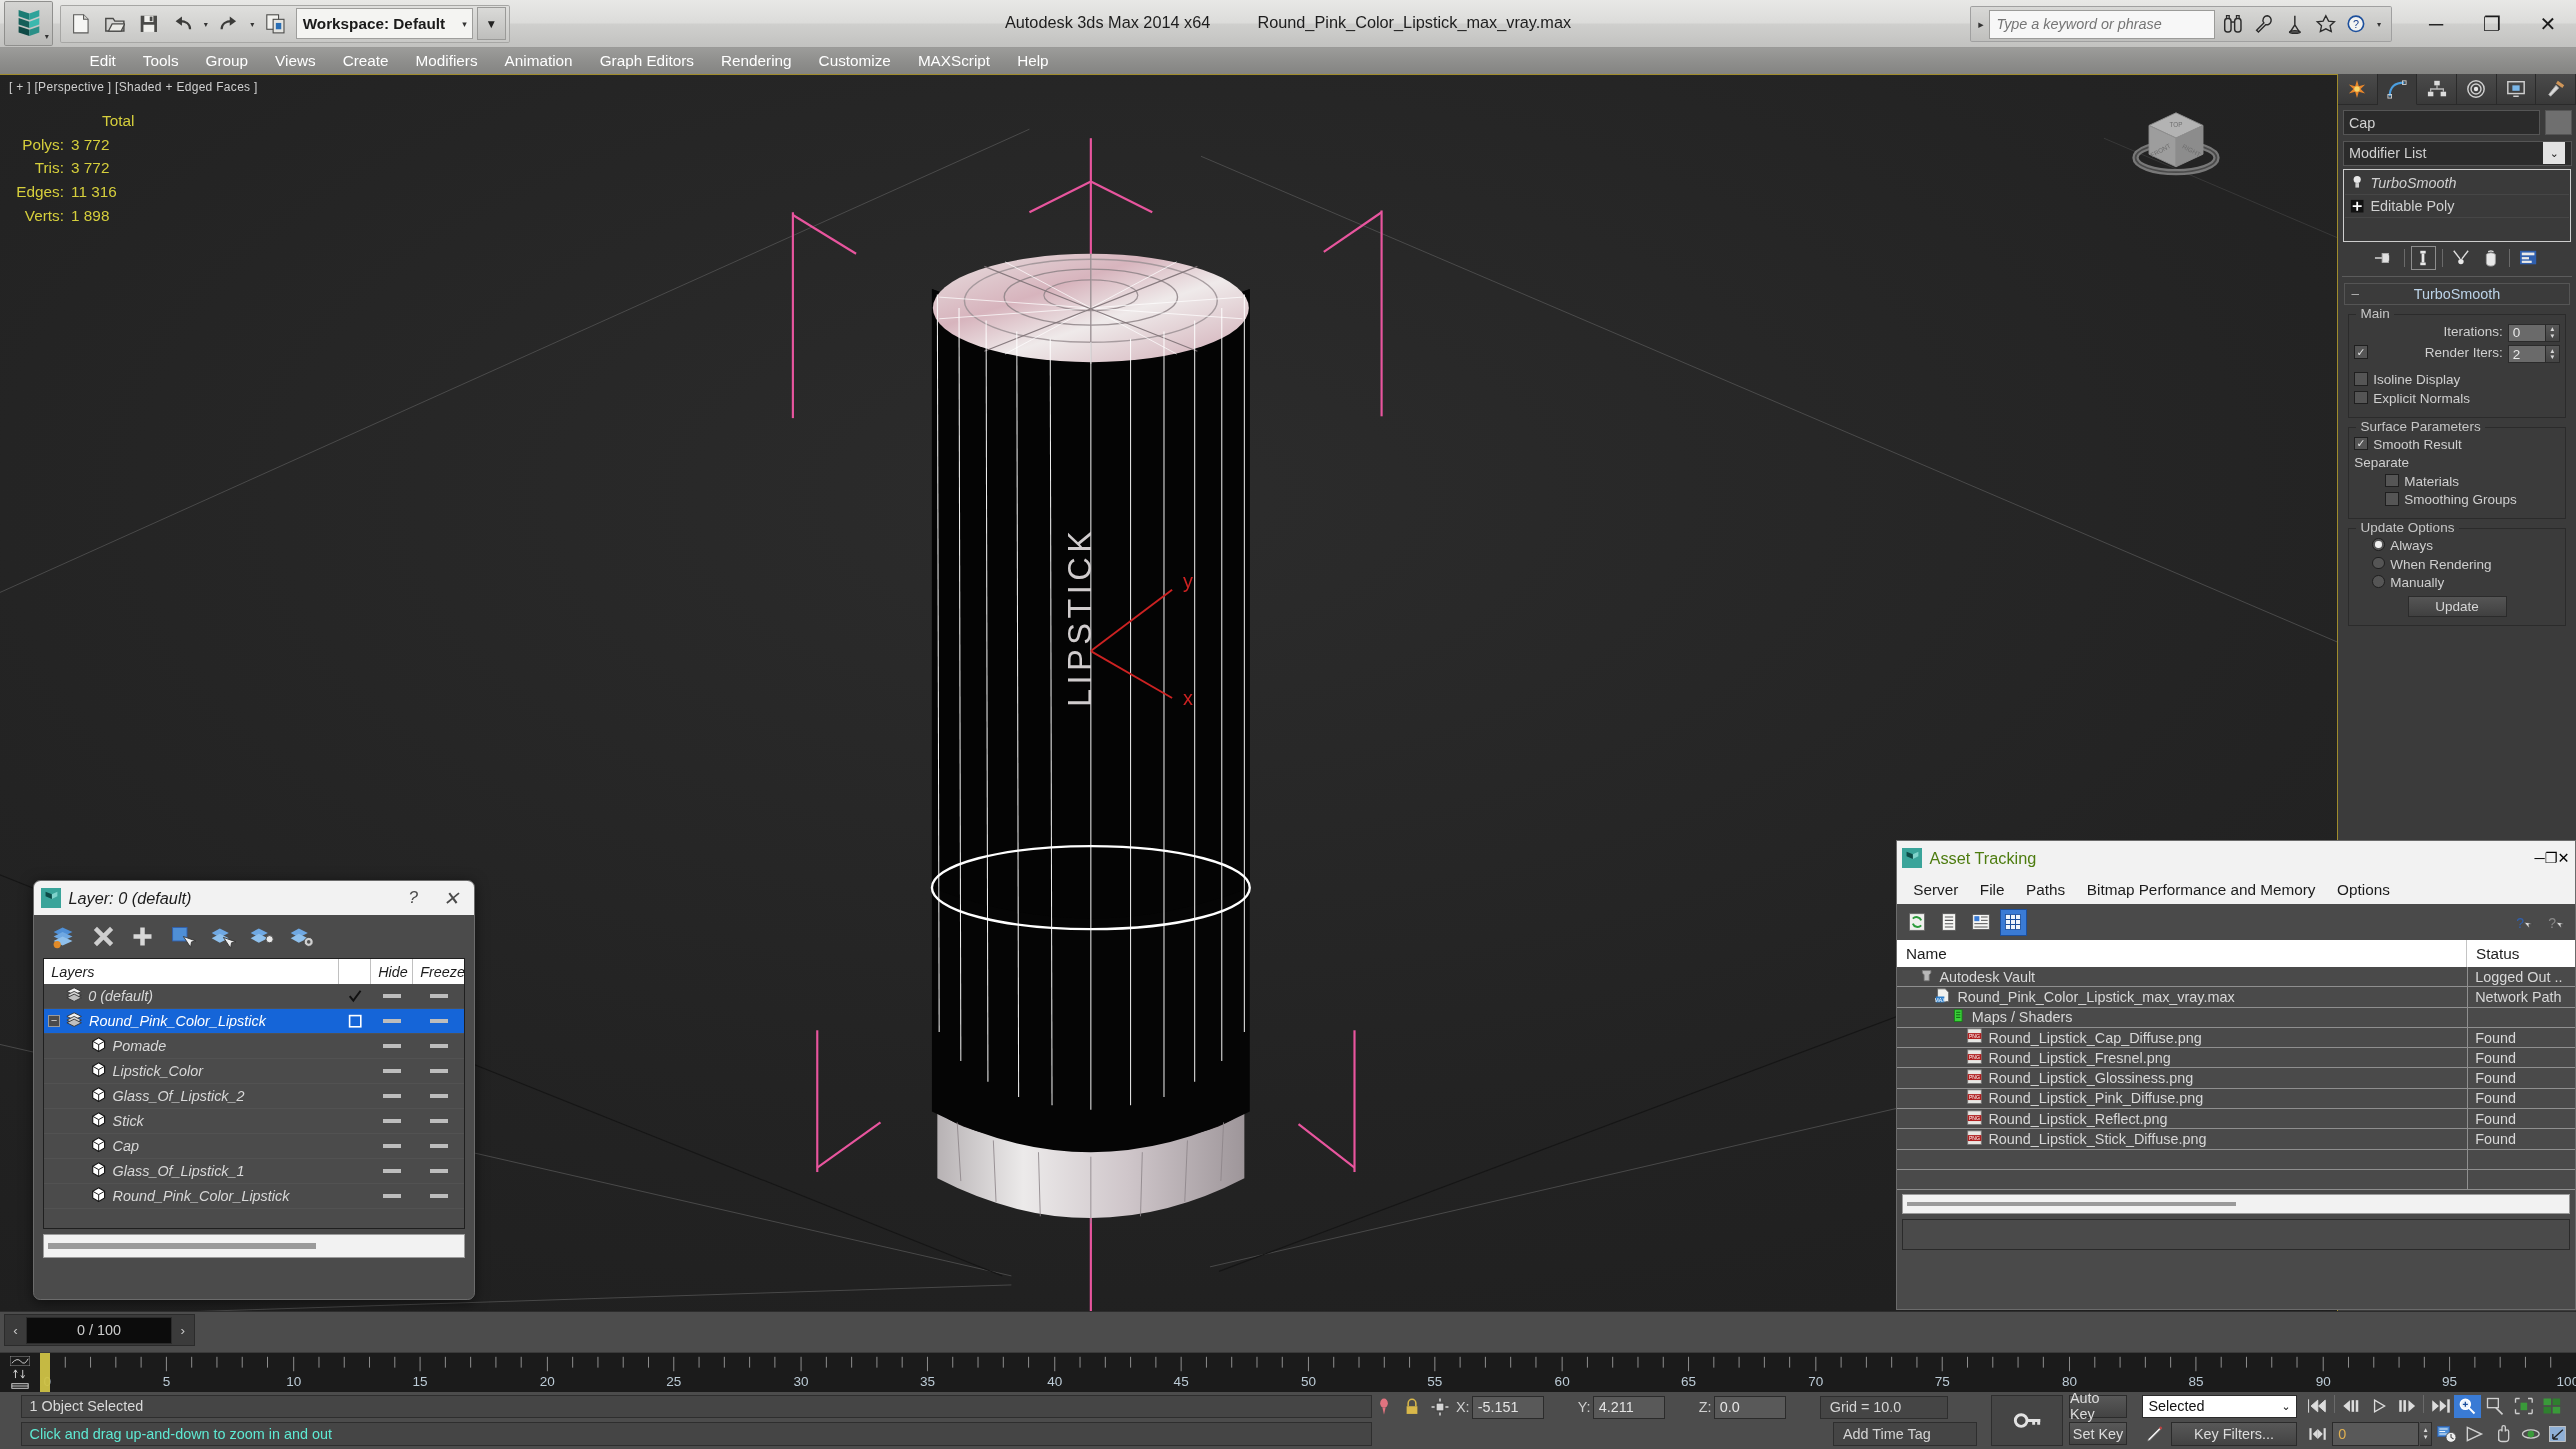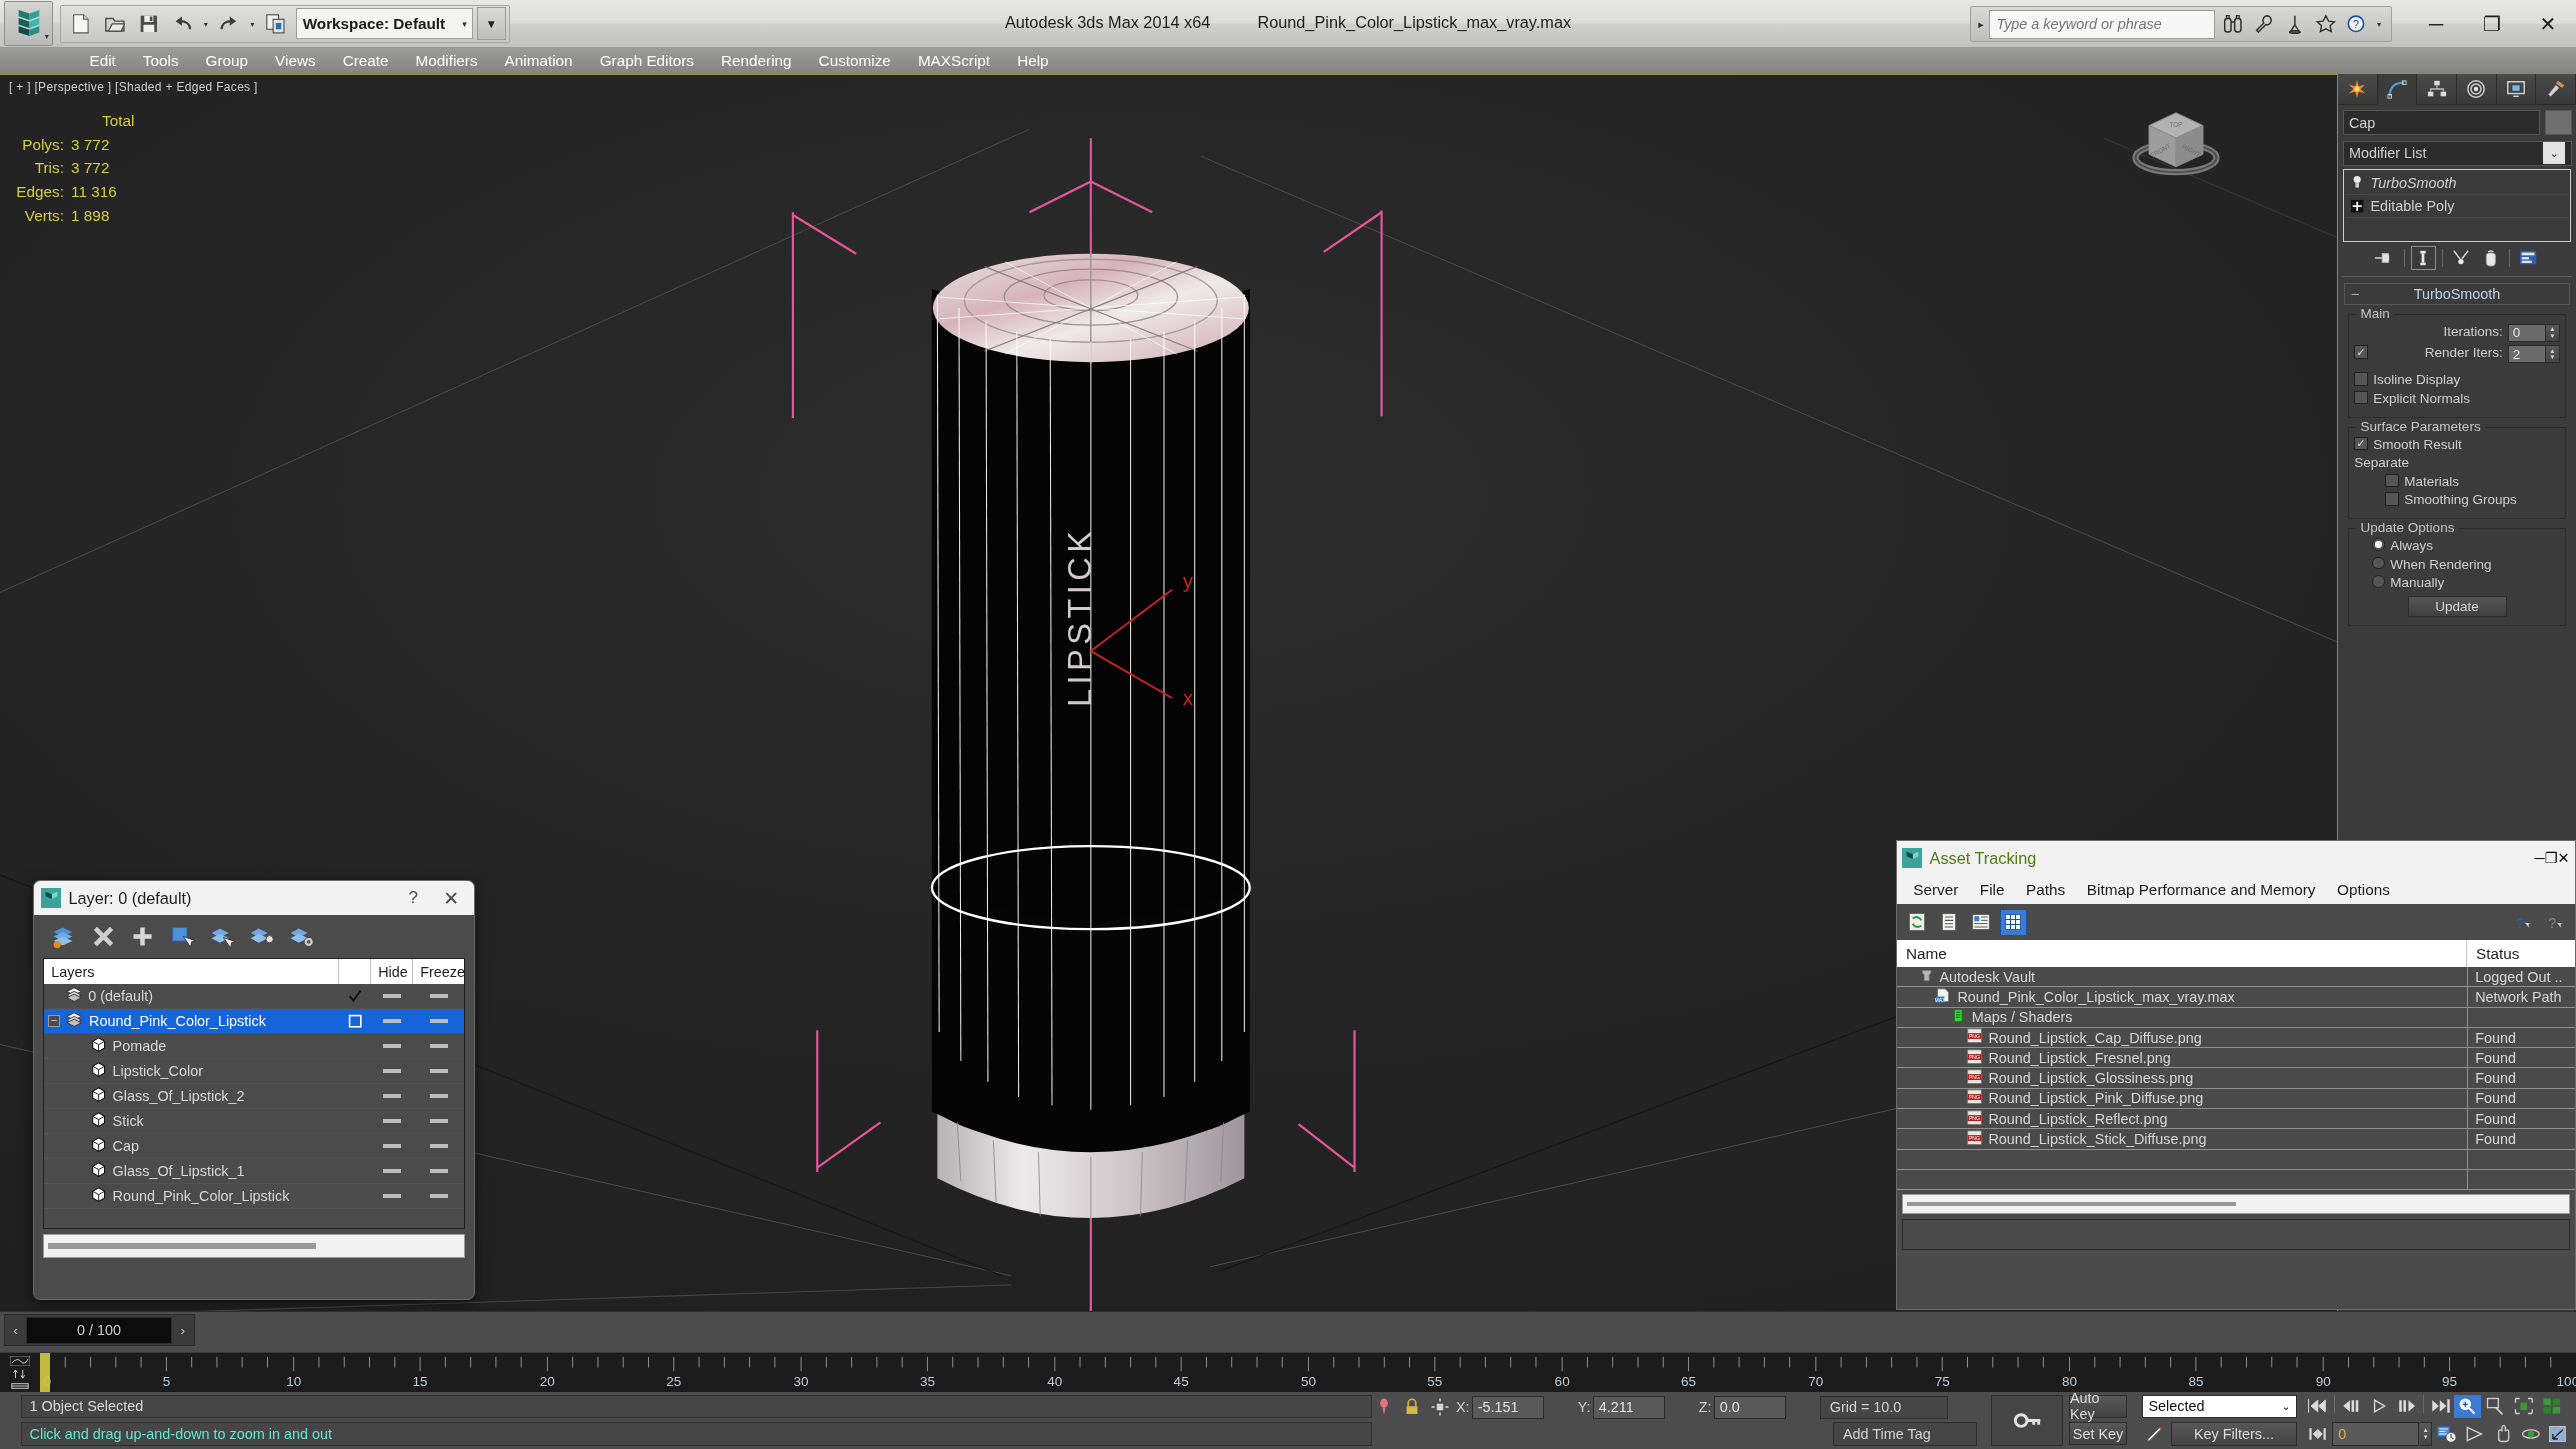--- a/index.html
+++ b/index.html
@@ -201,20 +201,21 @@
     margin:5.4px auto 0 auto; width:99px; height:21.7px;
     background:linear-gradient(to bottom,#555,#404040); border:0.9px solid #2b2b2b;
     color:#d6d6d6; font-size:13.5px; display:flex; align-items:center; justify-content:center;
   }
 
   
   .layerdlg {
     position:absolute; left:33px; top:880px; width:442px; height:420px;
     background:#4b4b4b; border:0.9px solid #6b6b6b; border-radius:7.2px;
     box-shadow:0 2.7px 12.6px rgba(0,0,0,.5);
+    font-style:italic;
   }
   .ld-title {
     height:34px; background:#f2f2f2; border-radius:6.3px 6.3px 0 0;
     display:flex; align-items:center; padding:0 7.2px; gap:7.2px;
   }
   .ld-title .ic { width:20px;height:20px; }
   .ld-title .txt { font-size:16.3px; color:#1c1c1c; }
   .ld-title .q { margin-left:auto; font-size:17px; color:#4b4b4b; width:31px;text-align:center;}
   .ld-title .x { font-size:19px; color:#4b4b4b; width:31px;text-align:center;}
   .ld-toolbar { height:43px; display:flex; align-items:center; padding-left:16.3px; gap:12.6px;}

